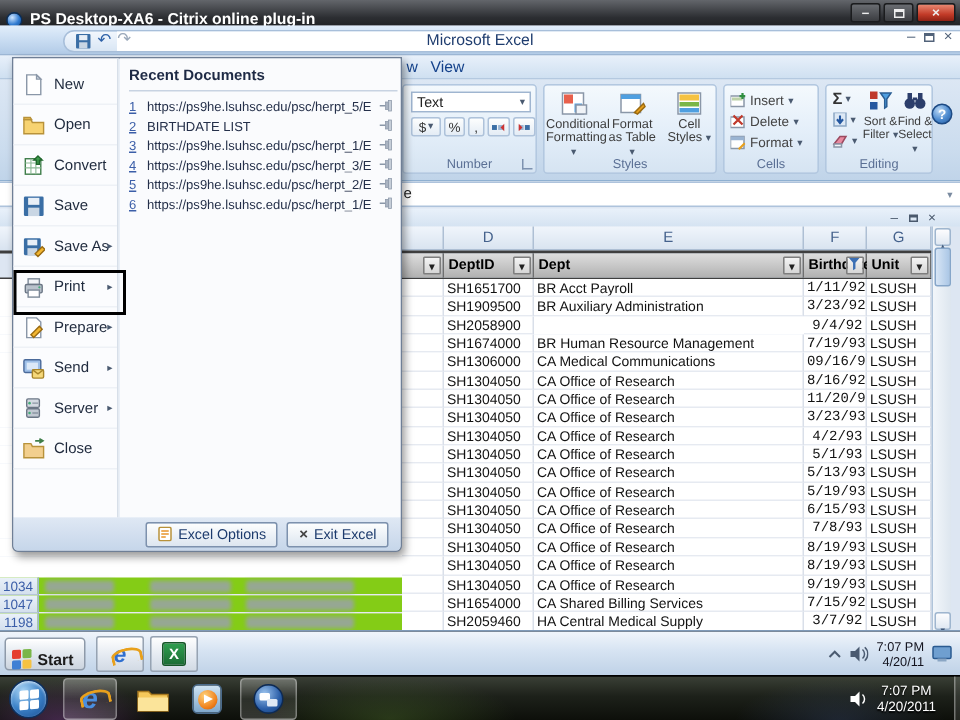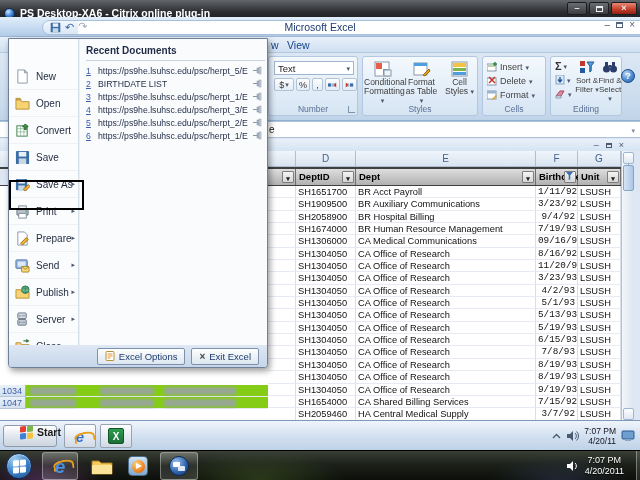--- a/index.html
+++ b/index.html
@@ -102,21 +102,21 @@
     background:linear-gradient(90deg,#f2f6fa,#dde6ef);border-left:1px solid #b0c4da;}
   .varr{position:absolute;left:1px;width:11px;height:12px;background:linear-gradient(#fdfdfe,#dfe8f2);
     border:1px solid #9fb6cf;border-radius:2px;text-align:center;}
   .varr .dd{font-size:6px;color:#41597a;line-height:10px;}
   .vthumb{position:absolute;left:1px;top:14px;width:11px;height:26px;background:linear-gradient(90deg,#d7e5f5,#abc7e6);
     border:1px solid #86a6c9;border-radius:2px;}
 
   
   .omenu{position:absolute;left:8px;top:38px;width:260px;height:330px;z-index:30;
     background:#eaf0f8;border:1px solid #6f7f96;border-radius:0 0 4px 4px;box-shadow:2px 3px 6px rgba(0,0,0,.4);}
-  .om-left{position:absolute;left:0;top:0;width:70px;height:306px;background:#fbfcfe;border-right:1px solid #d7dfe9;padding-top:24px;}
+  .om-left{position:absolute;left:0;top:0;width:70px;height:306px;background:#fbfcfe;border-right:1px solid #d7dfe9;padding-top:4px;}
   .om-item{position:relative;height:27px;display:flex;align-items:center;gap:6px;padding-left:6px;
     font-size:10px;color:#1f2a3d;border-bottom:1px solid #eef1f6;}
   .om-item .arr{position:absolute;right:3px;font-size:7px;color:#4a5a70;}
   .om-right{position:absolute;left:71px;top:0;width:187px;height:306px;background:#fafbfd;padding:4px 2px 0 6px;}
   .om-rhead{font-size:10px;font-weight:bold;color:#1e2a45;padding:2px 0 4px 0;border-bottom:1px solid #c8d3e2;}
   .om-rlist{margin-top:3px;}
   .om-rit{position:relative;height:13px;display:flex;align-items:center;gap:4px;font-size:8.7px;color:#25304a;white-space:nowrap;}
   .om-rit .n{color:#3b5ea8;text-decoration:underline;width:8px;flex:none;}
   .om-rit .lbl{overflow:hidden;max-width:150px;}
   .om-rit svg{position:absolute;right:2px;top:2px;}
@@ -125,21 +125,21 @@
   .om-btn{height:17px;display:flex;align-items:center;gap:4px;padding:0 7px;
     background:linear-gradient(#fdfefe,#dde6f0);border:1px solid #7d91ad;border-radius:2px;font-size:9.5px;color:#1d3b6d;}
   .om-btn .x{color:#444;font-size:10px;font-weight:bold;}
   .print-hl{position:absolute;left:0px;top:141px;width:75px;height:30px;border:2px solid #000;z-index:35;}
 
   
   .stask{position:absolute;left:0;top:420px;width:640px;height:30px;
     background:linear-gradient(#f0f5fb,#d6e3f2 45%,#bfd2e7);border-top:1px solid #7f9ab8;}
   .sstart{position:absolute;left:3px;top:4px;width:54px;height:22px;border-radius:3px;
     background:linear-gradient(#ffffff,#e2e8ef 50%,#ccd4de);border:1px solid #8e9aa9;
-    display:flex;align-items:flex-start;gap:4px;padding-left:16px;font-size:10.5px;font-weight:bold;color:#1c1c1c;
+    display:flex;align-items:flex-end;gap:4px;padding-left:4px;font-size:10.5px;font-weight:bold;color:#1c1c1c;
     box-shadow:inset 0 1px 0 #fff;}
   .sflag{width:13px;height:13px;display:grid;grid-template-columns:6px 6px;grid-template-rows:6px 6px;gap:1px;transform:skewY(-4deg);}
   .sflag i{border-radius:1px;}
   .sflag i:nth-child(1){background:#e53e2e;}.sflag i:nth-child(2){background:#7ab648;}
   .sflag i:nth-child(3){background:#3f7fd4;}.sflag i:nth-child(4){background:#f5c242;}
   .sbtn{position:absolute;top:3px;width:32px;height:24px;border-radius:2px;
     background:linear-gradient(#fefefe,#e2e8f0 60%,#d2dae4);border:1px solid #97a3b2;
     display:flex;align-items:center;justify-content:center;}
   .stray{position:absolute;right:2px;top:2px;height:26px;display:flex;align-items:center;gap:5px;padding-right:2px;}
   .sclock{font-size:8.5px;color:#13131e;text-align:right;line-height:10px;}
@@ -402,29 +402,28 @@
           <span class="c cA"></span>
           <span class="c cD">SH1651700</span>
           <span class="c cE">BR Acct Payroll</span>
           <span class="c cF">1/11/92</span>
           <span class="c cG">LSUSH</span>
         </div>
 
         <div class="r">
           <span class="c cA"></span>
           <span class="c cD">SH1909500</span>
-          <span class="c cE">BR Auxiliary Communications</span>
+          <span class="c cE">BR Auxiliary Administration</span>
           <span class="c cF">3/23/92</span>
           <span class="c cG">LSUSH</span>
         </div>
 
         <div class="r">
           <span class="c cA"></span>
           <span class="c cD">SH2058900</span>
-          <span class="c cE">BR Hospital Billing</span>
           <span class="c cF">9/4/92</span>
           <span class="c cG">LSUSH</span>
         </div>
 
         <div class="r">
           <span class="c cA"></span>
           <span class="c cD">SH1674000</span>
           <span class="c cE">BR Human Resource Management</span>
           <span class="c cF">7/19/93</span>
           <span class="c cG">LSUSH</span>
@@ -560,20 +559,26 @@
           <span class="bb b3"></span>
         </div>
 
         <div class="lr">
           <span class="lnum">1047</span>
           <span class="bb b1"></span>
           <span class="bb b2"></span>
           <span class="bb b3"></span>
         </div>
 
+        <div class="lr">
+          <span class="lnum">1198</span>
+          <span class="bb b1"></span>
+          <span class="bb b2"></span>
+          <span class="bb b3"></span>
+        </div>
       </div>
 
     <div class="vscroll">
       <span class="varr" style="top:1px;"><span class="dd">▴</span></span>
       <span class="vthumb"></span>
       <span class="varr" style="bottom:1px;"><span class="dd">▾</span></span>
     </div>
 
   </div>
 
@@ -642,29 +647,20 @@
           <span class="arr">▸</span>
       </div>
       <div class="om-item">
         <svg width="15" height="15" viewBox="0 0 16 16">
             <rect x="1" y="2" width="12" height="9" rx="1" fill="#9fc0e8" stroke="#4a6a9a"></rect>
             <rect x="3" y="4" width="8" height="5" fill="#dce9f8"></rect>
             <rect x="7" y="9" width="8" height="6" rx="1" fill="#f5d87a" stroke="#a8852a"></rect>
             <path d="M7 9 l4 3 4-3" fill="none" stroke="#a8852a"></path>
           </svg>
         <span>Send</span>
-          <span class="arr">▸</span>
-      </div>
-      <div class="om-item">
-        <svg width="15" height="15" viewBox="0 0 16 16">
-            <path d="M1 5 h5 l1 2 h8 v7 H1 z" fill="#f7d372" stroke="#b8923a"></path>
-            <circle cx="11" cy="5" r="4" fill="#6fb98f" stroke="#2f7a52"></circle>
-            <path d="M7.5 4 h7 M11 1.5 v7 M8 7 a5 5 0 0 0 6 0 M8 2.8 a5 5 0 0 1 6 0" stroke="#2f7a52" fill="none" stroke-width=".7"></path>
-          </svg>
-        <span>Publish</span>
           <span class="arr">▸</span>
       </div>
       <div class="om-item">
         <svg width="15" height="15" viewBox="0 0 16 16">
             <rect x="3" y="1" width="9" height="6" rx="1" fill="#d4dae2" stroke="#6b7685"></rect>
             <rect x="3" y="8" width="9" height="6" rx="1" fill="#c2c9d2" stroke="#6b7685"></rect>
             <circle cx="5" cy="4" r=".9" fill="#4a7"></circle>
             <circle cx="5" cy="11" r=".9" fill="#4a7"></circle>
             <path d="M7 4 h4 M7 11 h4" stroke="#8a95a3"></path>
           </svg>

